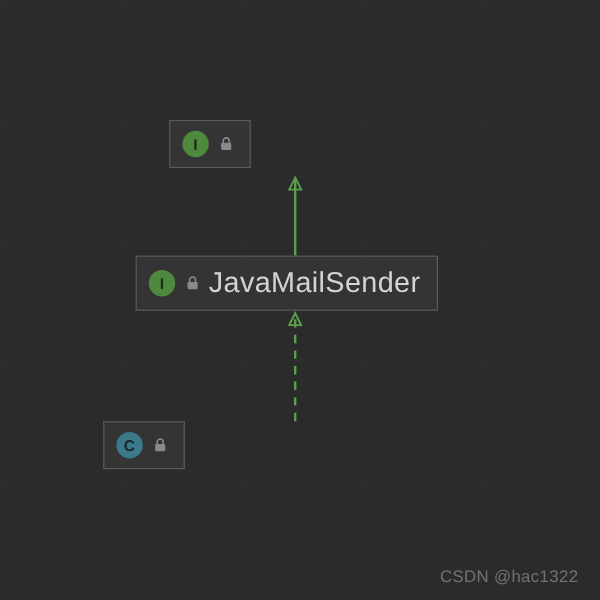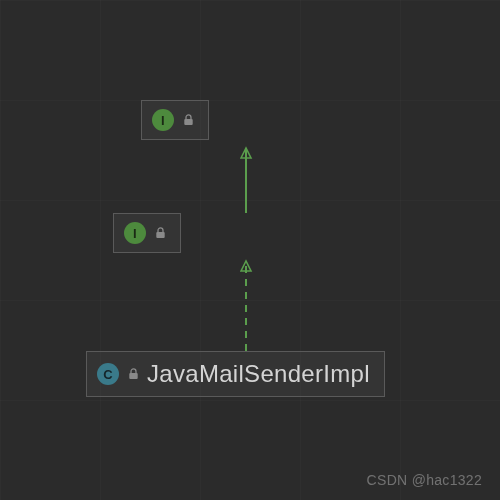--- a/index.html
+++ b/index.html
@@ -83,28 +83,28 @@
   </div>
 
   <div class="node n2">
     <span class="badge badge-i">I</span>
     <span class="lock">
       <svg width="11" height="12" viewBox="0 0 11 12">
           <path d="M3 5V3.4a2.5 2.5 0 015 0V5" fill="none" stroke="#8a8a8a" stroke-width="1.3"></path>
           <rect x="1.3" y="5" width="8.4" height="6" rx="1" fill="#8a8a8a"></rect>
         </svg>
     </span>
+    <span class="label">JavaMailSender</span>
   </div>
 
   <div class="node n3">
     <span class="badge badge-c">C</span>
     <span class="lock">
       <svg width="11" height="12" viewBox="0 0 11 12">
           <path d="M3 5V3.4a2.5 2.5 0 015 0V5" fill="none" stroke="#8a8a8a" stroke-width="1.3"></path>
           <rect x="1.3" y="5" width="8.4" height="6" rx="1" fill="#8a8a8a"></rect>
         </svg>
     </span>
-    <span class="label">JavaMailSenderImpl</span>
   </div>
 
 </div>
 
 <div class="watermark">CSDN @hac1322</div>
 
 </body></html>

